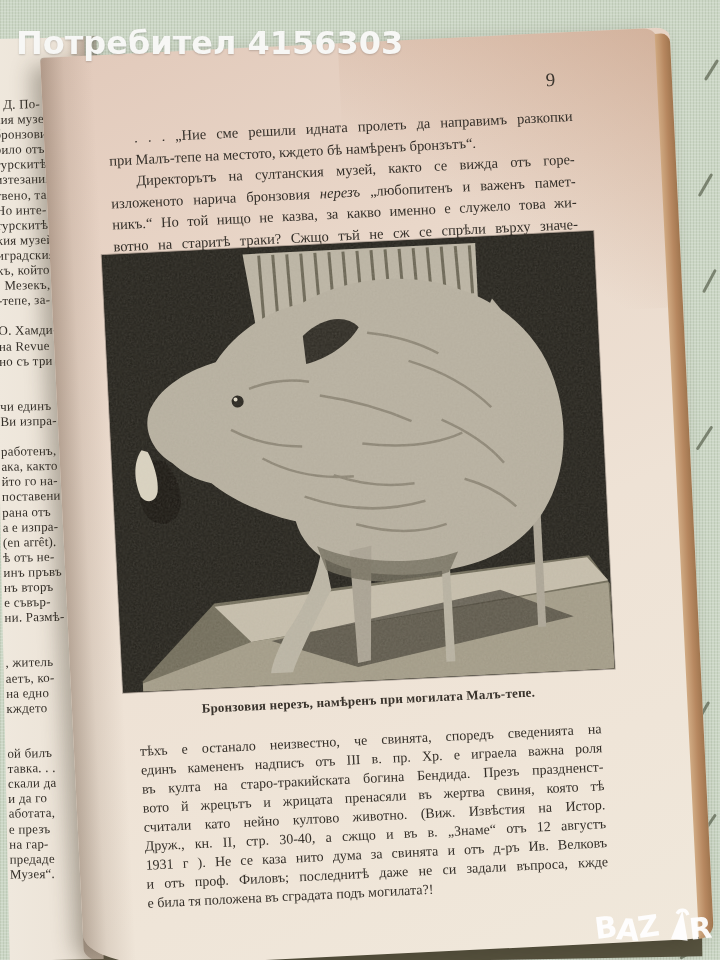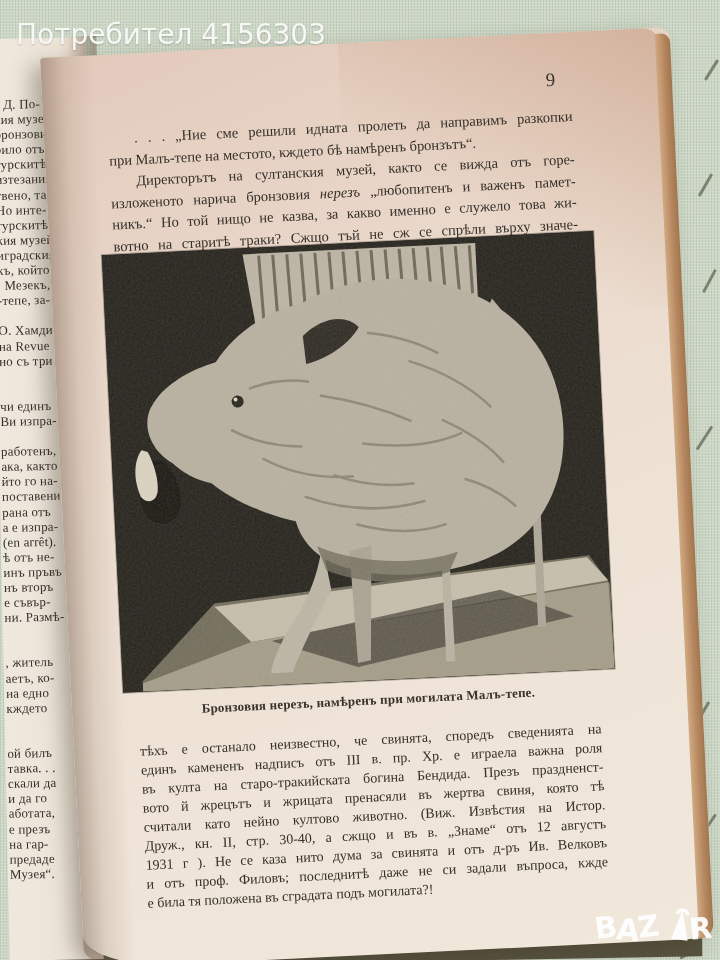--- a/index.html
+++ b/index.html
@@ -46,22 +46,22 @@
   .bline{display:flex;justify-content:space-between;white-space:nowrap;}
   .bline.flush{display:block;}
   .bline.indent{padding-left:26px;}
   .it{font-style:italic;}
   .photo{position:absolute;left:52px;top:200px;width:492px;height:438px;background:#221f19;
     box-shadow:0 0 0 1px rgba(40,35,28,.35);}
   .photo svg{display:block;width:100%;height:100%;}
   .caption{position:absolute;left:64px;top:650px;width:465px;text-align:center;
     font-size:13px;font-weight:bold;color:#39332c;letter-spacing:.2px;}
   
-  .username{position:absolute;left:16px;top:18px;font-family:"DejaVu Sans","Liberation Sans",sans-serif;
-    font-size:28px;font-weight:normal;color:var(--c-overlay_text,#f7f7f5);
+  .username{position:absolute;left:16px;top:24px;font-family:"DejaVu Sans","Liberation Sans",sans-serif;
+    font-size:32px;font-weight:bold;color:var(--c-overlay_text,#f7f7f5);
     text-shadow:0 1px 2px rgba(0,0,0,.18);z-index:40;}
   .wm{position:absolute;left:594px;top:902px;width:118px;height:46px;z-index:40;opacity:.95;}
 </style>
 </head>
 <body>
 
 <div class="stage">
 
   <div class="dash" style="left:710px;top:58px;height:24px;transform:rotate(32deg);"></div>
   <div class="dash" style="left:704px;top:172px;height:26px;transform:rotate(30deg);"></div>

